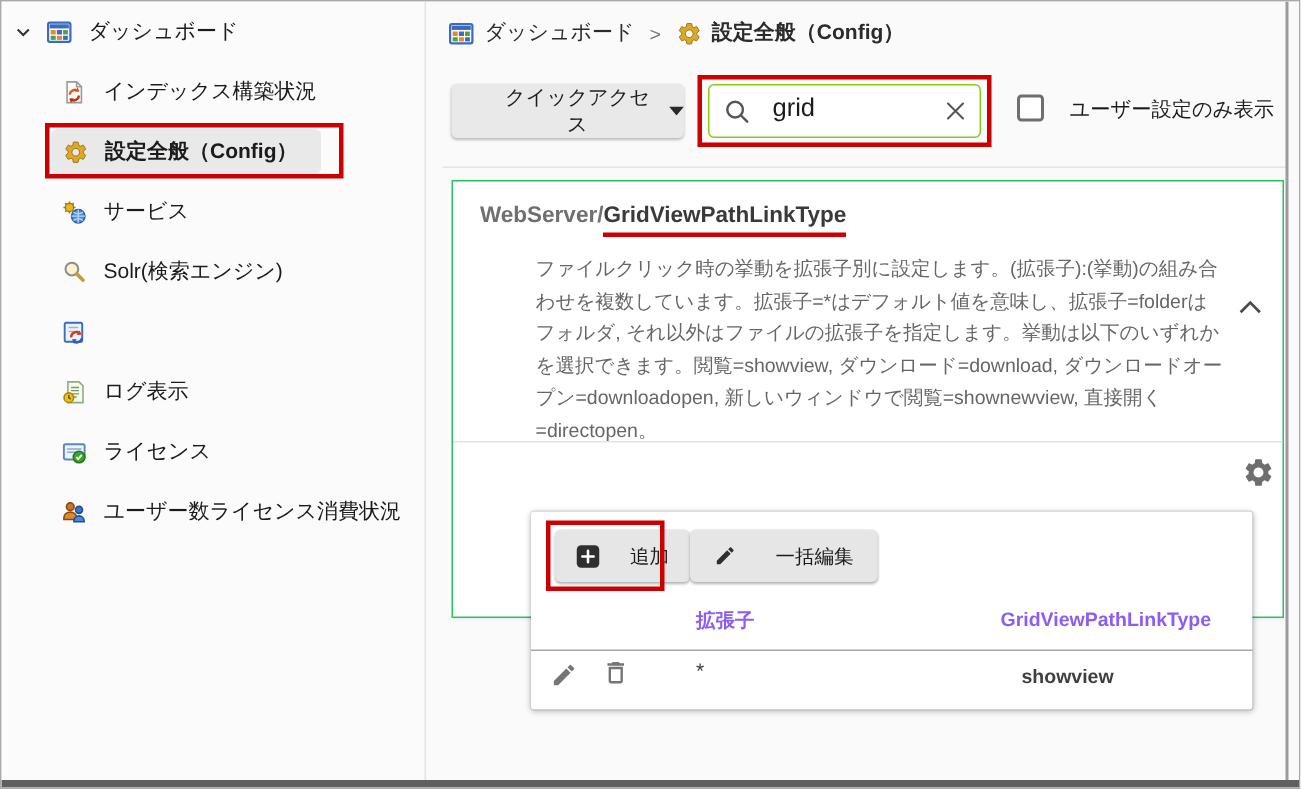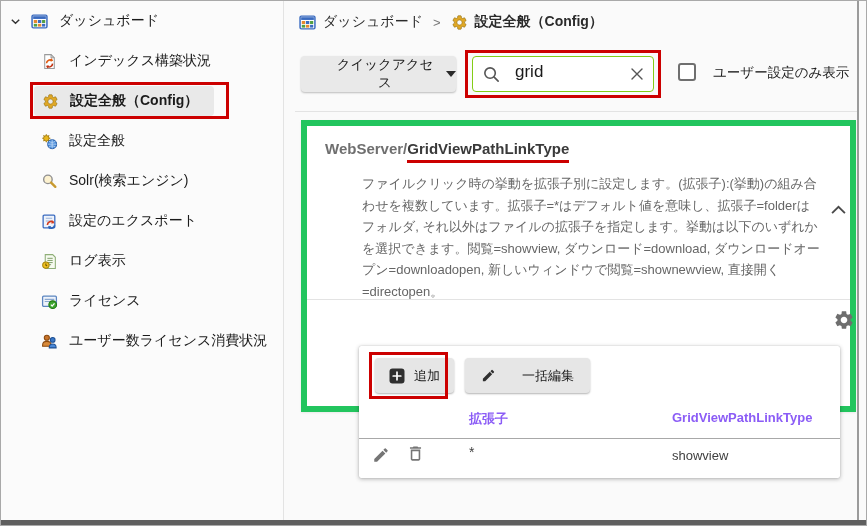--- a/index.html
+++ b/index.html
@@ -93,21 +93,21 @@
   }
 
   .toolbar-divider {
     position: absolute; left: 10px; right: 8px; top: 110px;
     border-top: 1px solid #e3e3e3;
   }
 
   
   .card {
     position: absolute; left: 16px; top: 119px; width: 555px; height: 292px;
-    background: #fff; border: 6px solid #22c55e;
+    background: #fff; border: 1px solid #22c55e;
     box-shadow: 0 1px 2px rgba(0,0,0,0.07);
   }
   .card-title {
     position: absolute; left: 18px; top: 12px;
     font-size: 15px; font-weight: 700; line-height: 22px;
   }
   .title-prefix { color: #6f6f6f; }
   .title-key {
     color: #3a3a3a;
     border-bottom: 3px solid var(--annotation, #cc0000);
@@ -130,37 +130,37 @@
   .inner-panel {
     position: absolute; left: 52px; top: 220px; width: 481px; height: 132px;
     background: #fff; border-radius: 2px;
     box-shadow: 0 1px 4px rgba(0,0,0,0.3), 0 0 1px rgba(0,0,0,0.25);
   }
   .annot-add { left: 10px; top: 6px; width: 79px; height: 47px; }
   .panel-btn {
     position: absolute; top: 12px; height: 35px;
     background: #e6e6e6; border: none; border-radius: 4px;
     box-shadow: 0 1px 2px rgba(0,0,0,0.3);
-    display: flex; align-items: center; gap: 9px;
+    display: flex; align-items: center; gap: 20px;
     font-size: 13px; color: #1a1a1a; font-family: inherit; font-weight: 400;
     cursor: pointer; padding: 0 14px;
   }
   .add-btn { left: 16px; }
   .bulk-btn { left: 106px; padding: 0 16px; gap: 26px; }
 
   .th { position: absolute; top: 64px; font-size: 13px; font-weight: 700; color: #8b5cf6; }
   .th-ext { left: 110px; }
   .th-type { left: 313px; }
   .thead-line { position: absolute; left: 0; right: 0; top: 92px; border-top: 1px solid #a8a8a8; }
   .row-icon-btn { position: absolute; background: none; border: none; padding: 0; cursor: pointer; }
   .row-pencil { left: 13px; top: 100px; }
   .row-trash { left: 47px; top: 98px; }
   .cell { position: absolute; font-size: 13px; color: #3f3f3f; }
   .cell-ext { left: 110px; top: 98px; font-size: 14px; }
-  .cell-type { left: 313px; top: 102px; }
+  .cell-type { left: 327px; top: 102px; font-weight: bold; }
 
   
   .right-edge-line { position: absolute; left: 856px; top: 0; bottom: 5px; width: 2px; background: #9b9b9b; }
   .bottombar { position: absolute; left: 0; right: 0; bottom: 0; height: 5px; background: #5f5f5f; }
 
   svg { display: block; }
 </style>
 </head>
 <body>
 
@@ -217,21 +217,21 @@
 
     <div class="side-item child">
       <span class="sicon">
         <svg viewBox="0 0 16 16" width="17" height="17">
             <circle cx="5" cy="5" r="2.6" fill="#e8b71e" stroke="#a07808" stroke-width="0.8"></circle>
             <path d="M5 1.2v1.2M5 7.6v1.2M1.2 5h1.2M7.6 5h1.2M2.3 2.3l.9.9M6.8 6.8l.9.9M7.7 2.3l-.9.9M3.2 6.8l-.9.9" stroke="#a07808" stroke-width="1"></path>
             <circle cx="10.5" cy="10.5" r="4.2" fill="#4c8fdd" stroke="#2a5fa8"></circle>
             <path d="M6.3 10.5h8.4M10.5 6.3v8.4M7.5 7.8c1.8 1.4 4.2 1.4 6 0M7.5 13.2c1.8-1.4 4.2-1.4 6 0" stroke="#bcd6f2" stroke-width="0.8" fill="none"></path>
           </svg>
       </span>
-      <span>設定全般</span>
+      <span>サービス</span>
     </div>
 
 
     <div class="side-item child">
       <span class="sicon">
         <svg viewBox="0 0 16 16" width="17" height="17">
             <circle cx="6.5" cy="6" r="4" fill="#fdf2d0" stroke="#8f8f8f" stroke-width="1.3"></circle>
             <path d="M9.5 9l4 4" stroke="#c89a30" stroke-width="2.2" stroke-linecap="round"></path>
           </svg>
       </span>
@@ -242,21 +242,20 @@
       <span class="sicon">
         <svg viewBox="0 0 16 16" width="17" height="17">
             <rect x="2" y="2" width="11" height="12" rx="1" fill="#eef3fb" stroke="#3a6bc0" stroke-width="1.2"></rect>
             <path d="M4.5 5h6M4.5 7.5h6" stroke="#9ab2d8" stroke-width="1"></path>
             <path d="M6 11.2a3.4 3.4 0 0 1 5.8-2.3" fill="none" stroke="#d23b1e" stroke-width="1.5"></path>
             <path d="M11.1 6.8l1.3 2.8-2.9.2z" fill="#d23b1e"></path>
             <path d="M12.8 11.7a3.4 3.4 0 0 1-5.5 1.9" fill="none" stroke="#2a62b8" stroke-width="1.5"></path>
             <path d="M7.8 15.2l-1.2-2.8 2.9-.2z" fill="#2a62b8"></path>
           </svg>
       </span>
-      <span>設定のエクスポート</span>
     </div>
 
     <div class="side-item child">
       <span class="sicon">
         <svg viewBox="0 0 16 16" width="17" height="17">
             <path d="M4 1.5h7l2.5 2.5v10.5H4z" fill="#f6faf0" stroke="#8faf78"></path>
             <path d="M6 5h5M6 7h5M6 9h5M6 11h3.5" stroke="#7a9a64" stroke-width="0.9"></path>
             <circle cx="4.6" cy="11.4" r="3" fill="#f2c11e" stroke="#a8860a"></circle>
             <path d="M4.6 9.8v1.7l1.2.7" stroke="#6a5506" stroke-width="1" fill="none"></path>
           </svg>

